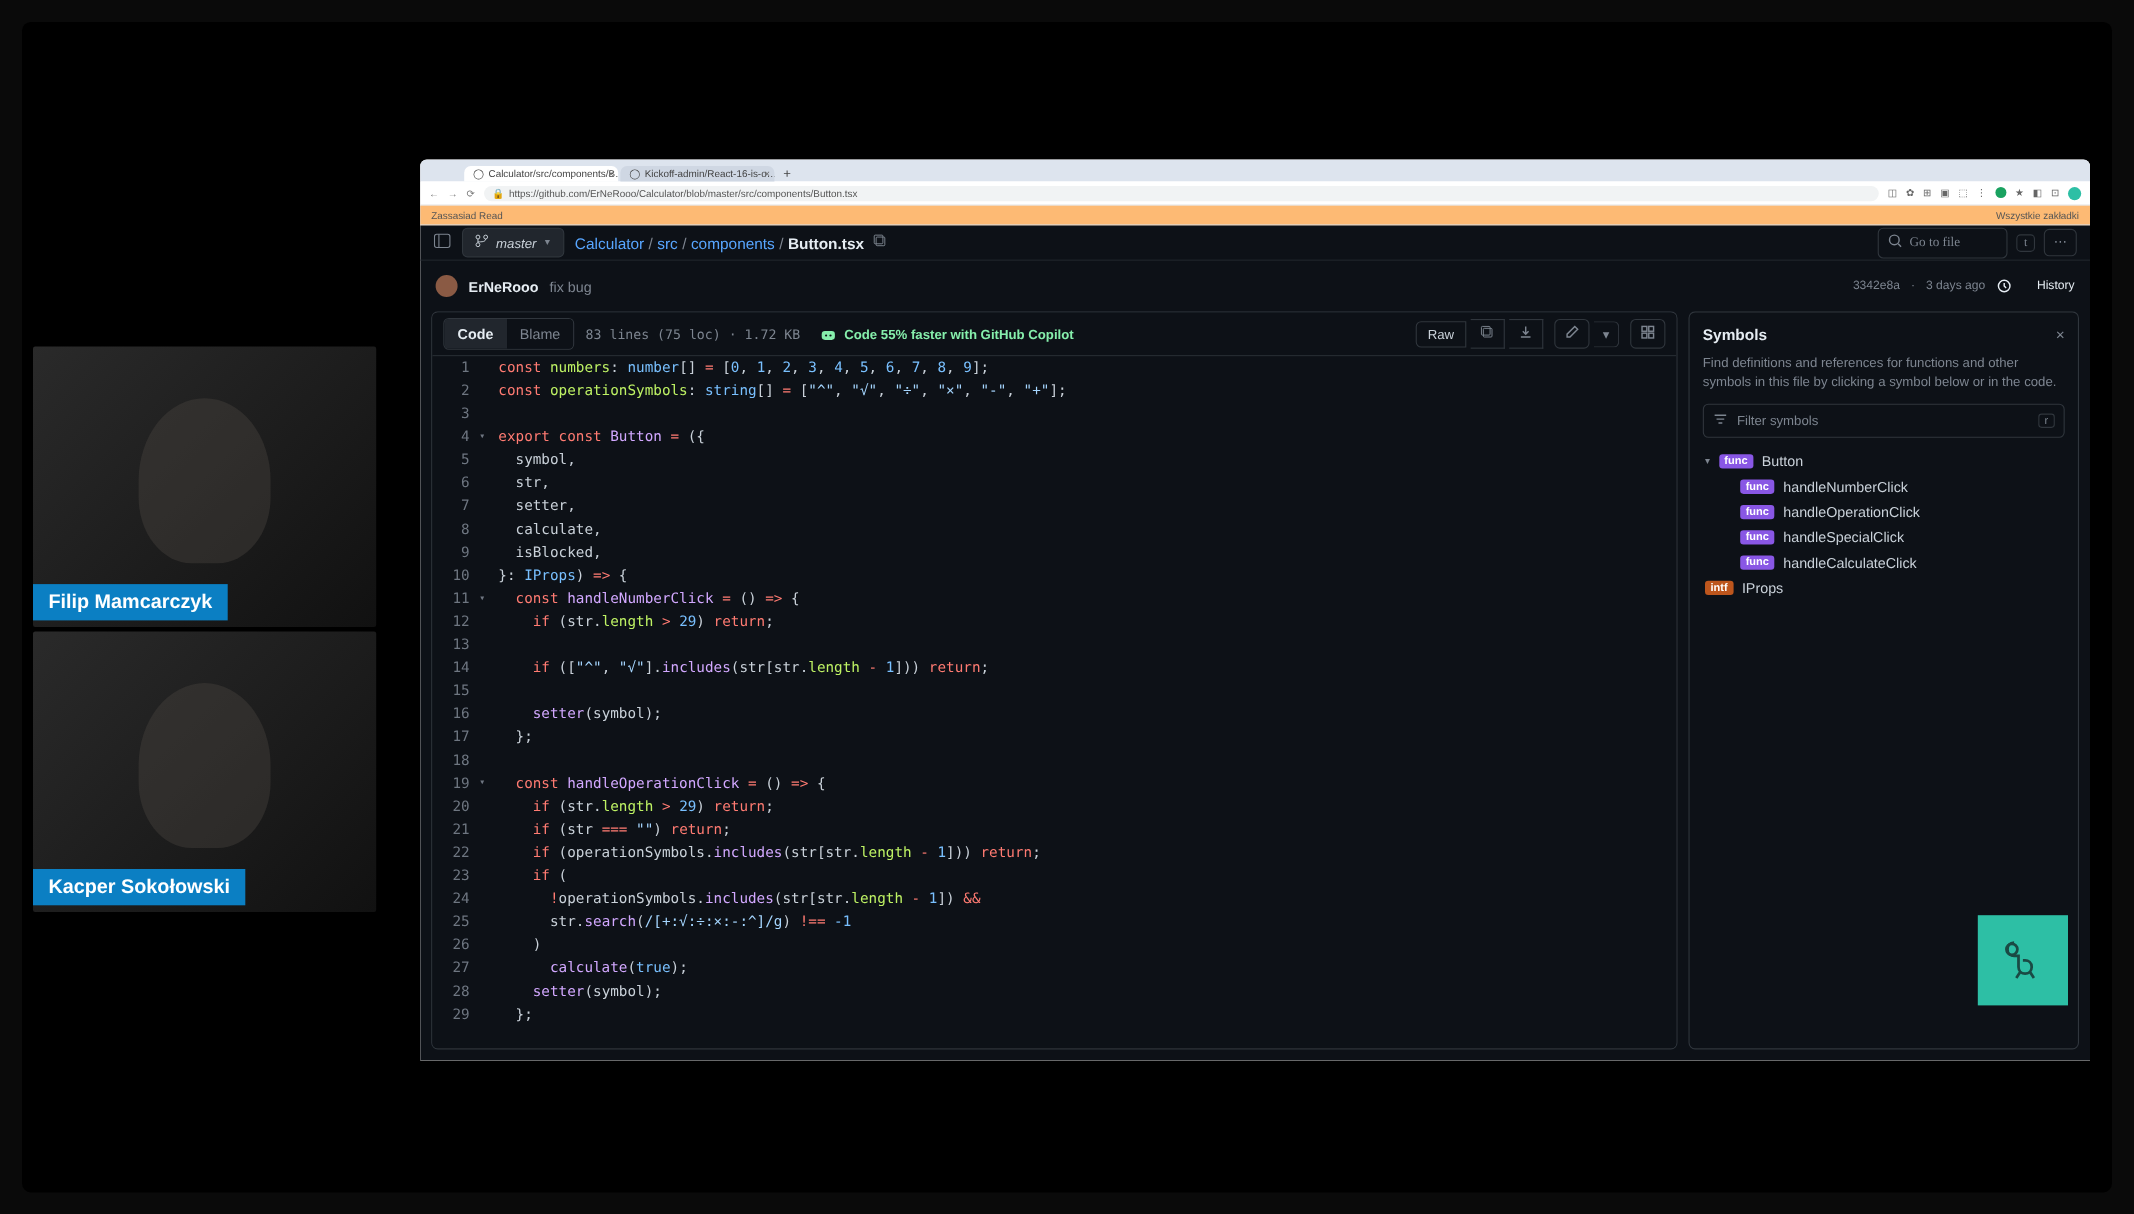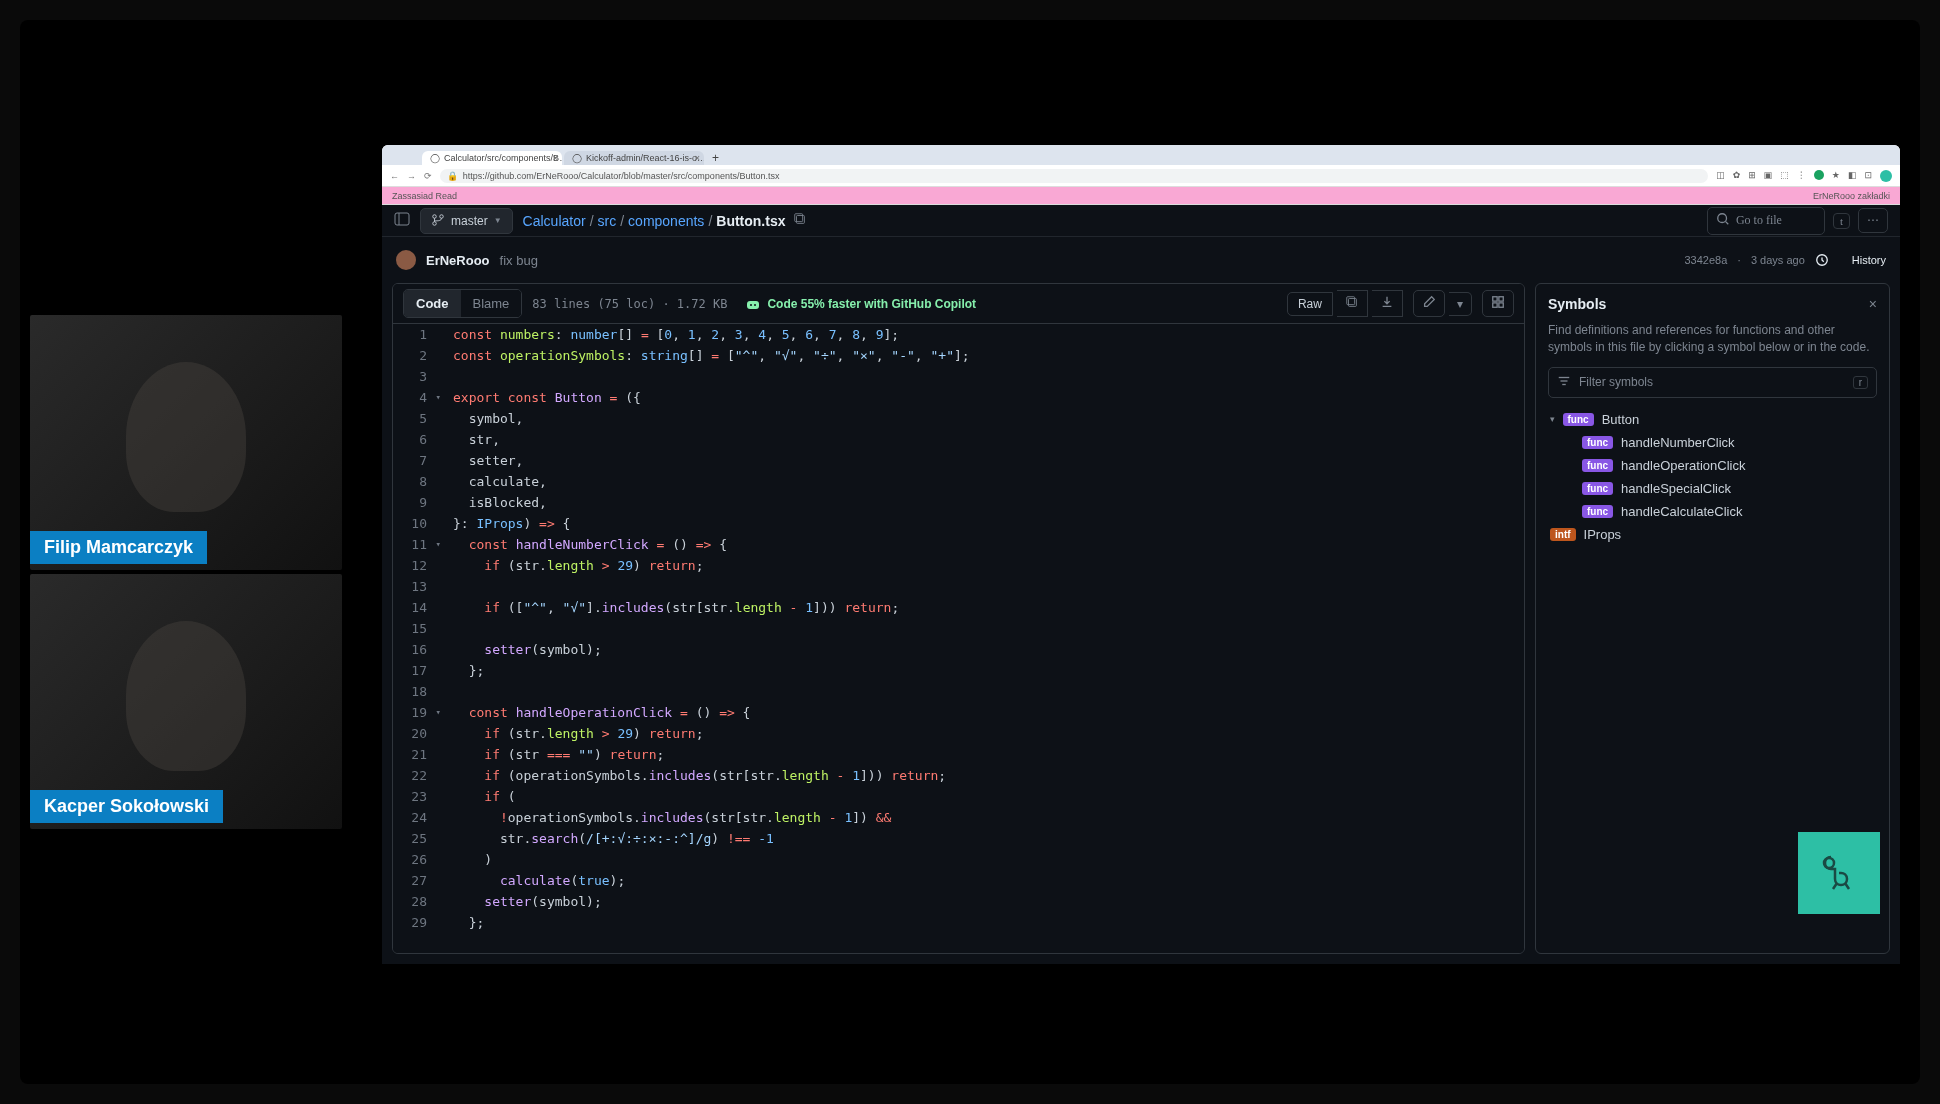--- a/index.html
+++ b/index.html
@@ -110,21 +110,21 @@
   border-radius: 10px;
   padding: 2px 8px;
   color: #555;
   font-size: 9px;
   display: flex; align-items: center; gap: 4px;
 }
 .addr-icons { display: flex; gap: 8px; color: #666; }
 .addr-icons span.dot { width: 10px; height: 10px; border-radius: 50%; background: #1aa260; }
 .bookmarks {
   height: 18px;
-  background: #f9a8d4;
+  background: #fdba74;
   border-bottom: 1px solid #ddd;
   display: flex;
   align-items: center;
   justify-content: space-between;
   padding: 0 10px;
   font-size: 9px;
   color: #555;
 }
 .github-page {
   flex: 1;
@@ -143,20 +143,21 @@
 }
 .side-icon { color: #7d8590; }
 .branch-btn {
   background: #21262d;
   border: 1px solid #30363d;
   border-radius: 5px;
   padding: 4px 10px;
   display: flex; align-items: center; gap: 6px;
   color: #c9d1d9;
   font-size: 12px;
+  font-style: italic;
 }
 .branch-icon { font-size: 11px; }
 .caret { font-size: 8px; color: #7d8590; }
 .breadcrumb { font-size: 14px; display: flex; gap: 4px; align-items: center; }
 .bc-link { color: #58a6ff; }
 .bc-sep { color: #7d8590; }
 .bc-file { color: #e6edf3; font-weight: 600; }
 .copy-path { color: #7d8590; margin-left: 4px; }
 .repo-header-right { margin-left: auto; display: flex; align-items: center; gap: 8px; font-family: Liberation Serif, serif; }
 .gotofile {
@@ -375,21 +376,21 @@
         <span>⋮</span>
         <span class="dot"></span>
         <span>★</span>
         <span>◧</span>
         <span>⊡</span>
         <span style="width:12px;height:12px;border-radius:50%;background:#2dbfa5;display:inline-block"></span>
       </div>
     </div>
     <div class="bookmarks">
       <span>Zassasiad Read</span>
-      <span>ErNeRooo zakładki</span>
+      <span>Wszystkie zakładki</span>
     </div>
 
     <div class="github-page">
 
       <div class="repo-header">
         <span class="side-icon">
           <svg width="16" height="16" viewBox="0 0 16 16" fill="currentColor">
               <rect x="1" y="2" width="14" height="12" rx="2" fill="none" stroke="currentColor"></rect>
               <line x1="5" y1="2" x2="5" y2="14" stroke="currentColor"></line>
             </svg>

